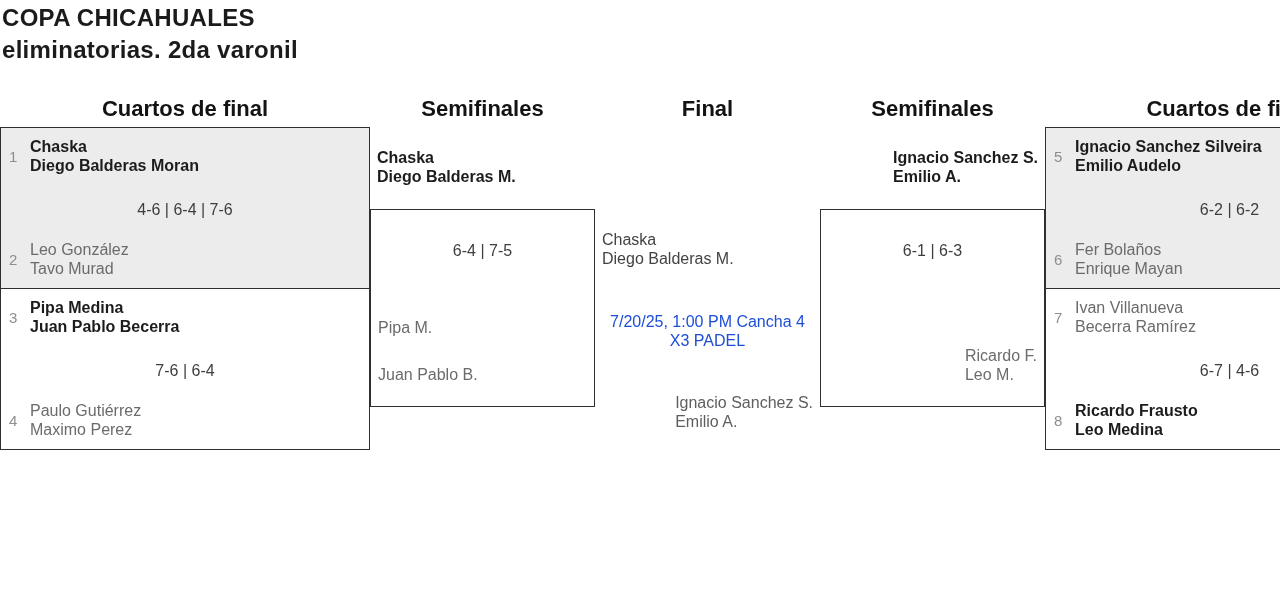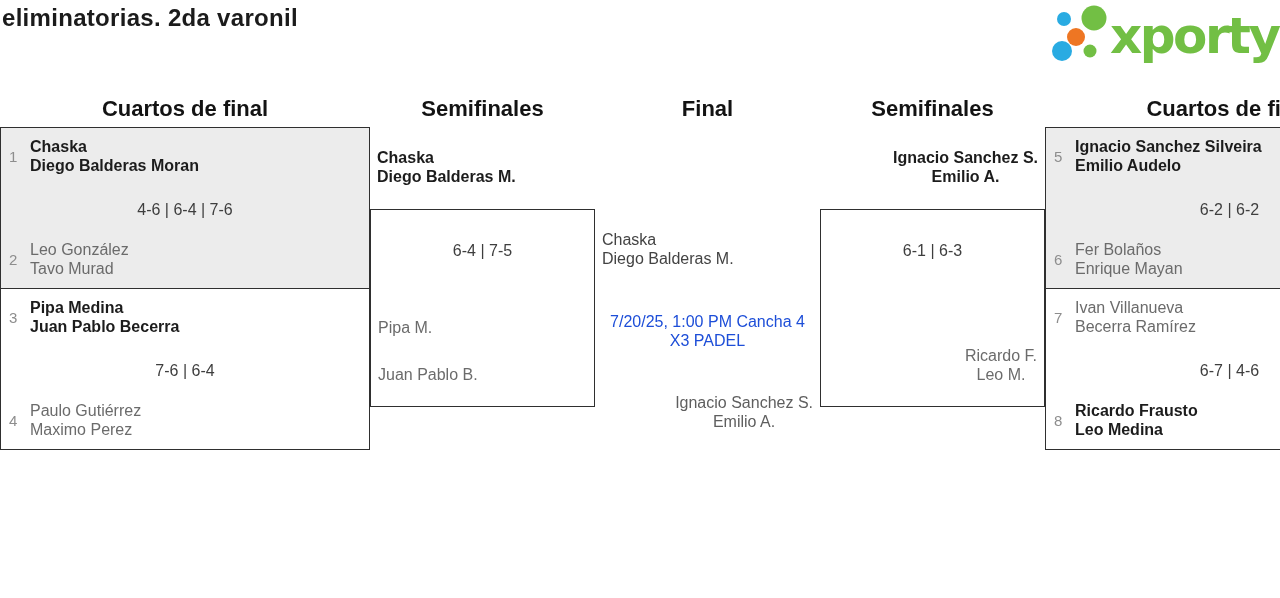--- a/index.html
+++ b/index.html
@@ -17,21 +17,21 @@
   
   .round-h{position:absolute;top:96px;height:22px;text-align:center;font-size:22px;
            font-weight:700;color:#131313;white-space:nowrap;}
   
   .box{position:absolute;box-sizing:border-box;border:1px solid #2f2f2f;background:#fff;}
   .box.gray{background:#ececec;}
   .names{display:flex;flex-direction:column;font-size:16px;line-height:19px;color:#6b6b6b;}
   .names span{white-space:nowrap;}
   .names.winner{font-weight:700;color:#1c1c1c;}
   .names.dark{color:#434343;}
-  .names.right{align-items:center;text-align:right;}
+  .names.right{align-items:flex-start;text-align:right;}
   .seed{width:21px;flex:0 0 21px;font-size:15px;color:#8d8d8d;display:flex;align-items:center;}
   .team{position:absolute;left:8px;display:flex;}
   .team-top{top:9px;}
   .team-bottom{bottom:10px;}
   .score{position:absolute;left:0;right:0;text-align:center;font-size:16px;color:#3e3e3e;white-space:nowrap;}
   .qf .score{top:73px;}
   .sf{top:209px;width:225px;height:198px;}
   .sf .score{top:32px;}
   .sf-bottom{position:absolute;bottom:22px;}
   .sf-bottom.at-left{left:7px;gap:28px;}
@@ -44,33 +44,24 @@
               font-size:16px;line-height:19px;color:#1d4ed8;}
   .final-info div{white-space:nowrap;}
   .final-team2{position:absolute;right:7px;top:184px;}
 </style>
 </head>
 <body>
 
 <div class="page">
 
   <div class="title">
+    <div>COPA CHICAHUALES</div>
     <div>eliminatorias. 2da varonil</div>
   </div>
 
-  <div class="logo">
-    <svg width="66" height="62" viewBox="0 0 66 62">
-      <circle cx="18" cy="16" r="7" fill="#29abe2"></circle>
-      <circle cx="48" cy="15" r="12.5" fill="#72bf44"></circle>
-      <circle cx="30" cy="34" r="9" fill="#ee7623"></circle>
-      <circle cx="16" cy="48" r="10" fill="#29abe2"></circle>
-      <circle cx="44" cy="48" r="6.5" fill="#72bf44"></circle>
-    </svg>
-    <span class="wordmark">xporty</span>
-  </div>
 
   <div class="round-h" style="left:0;width:370px">Cuartos de final</div>
   <div class="round-h" style="left:370px;width:225px">Semifinales</div>
   <div class="round-h" style="left:595px;width:225px">Final</div>
   <div class="round-h" style="left:820px;width:225px">Semifinales</div>
   <div class="round-h" style="left:1045px;width:369px">Cuartos de final</div>
 
   <div class="box qf gray" style="left:0;top:127px;width:370px;height:162px">
     <div class="team team-top">
       <span class="seed">1</span>

